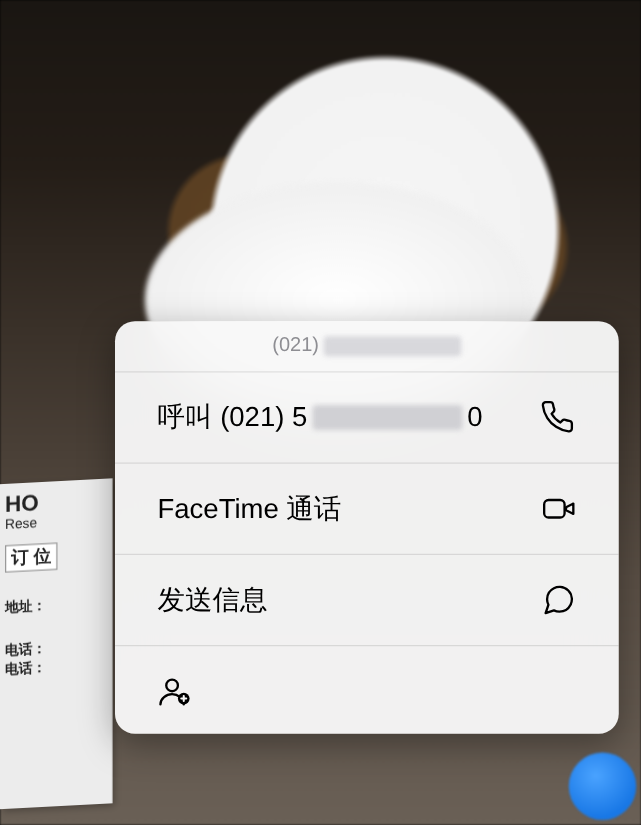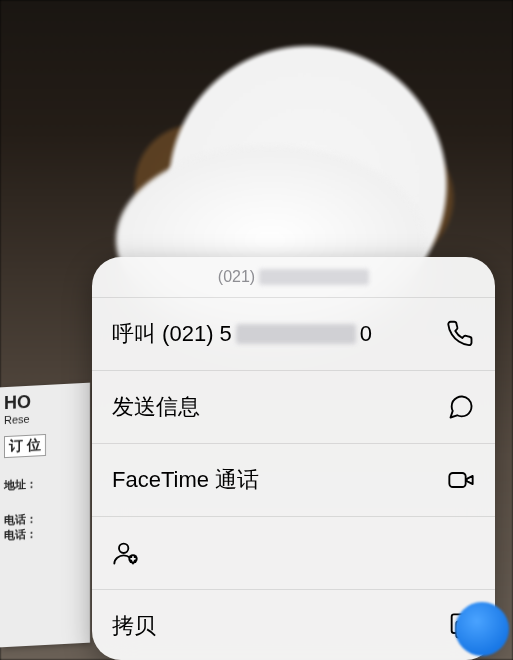--- a/index.html
+++ b/index.html
@@ -47,23 +47,23 @@
   .paper .big { font-size: 18px; font-weight: bold; }
   .paper .mid { font-size: 14px; font-weight: bold; margin-top: 10px; }
   .paper .row { margin-top: 20px; }
   .paper .cn { font-weight: bold; }
 
   .sheet {
     position: absolute;
     left: 92px;
     top: 257px;
     width: 403px;
-    height: 403px;
+    height: 330px;
     background: rgba(248,248,248,0.96);
-    border-radius: 29px;
+    border-radius: 16px;
     box-shadow: 0 8px 28px rgba(0,0,0,0.35);
     overflow: hidden;
     backdrop-filter: blur(20px);
   }
   .sheet-header {
     height: 40px;
     display: flex;
     align-items: center;
     justify-content: center;
     color: #8e8e93;
@@ -76,21 +76,21 @@
     background: #d8d8dc;
     border-radius: 3px;
     margin-left: 4px;
     filter: blur(2px);
   }
   .menu-item {
     height: 72px;
     display: flex;
     align-items: center;
     justify-content: space-between;
-    padding: 0 20px;
+    padding: 0 34px;
     border-top: 1px solid rgba(0,0,0,0.1);
     font-size: 22px;
     color: #000;
     cursor: pointer;
   }
   .menu-item .label {
     display: flex;
     align-items: center;
   }
   .menu-item .label .blur-chunk {
@@ -154,34 +154,34 @@
       <span>0</span>
     </div>
     <span class="icon">
       <svg viewBox="0 0 24 24" fill="none" stroke="#000" stroke-width="1.6" stroke-linecap="round" stroke-linejoin="round">
         <path d="M21 16.5v3a2 2 0 0 1-2.2 2 19.8 19.8 0 0 1-8.6-3.1 19.5 19.5 0 0 1-6-6A19.8 19.8 0 0 1 1.1 3.7 2 2 0 0 1 3.1 1.5h3a2 2 0 0 1 2 1.7c.13.96.37 1.9.72 2.8a2 2 0 0 1-.45 2.1L7.1 9.4a16 16 0 0 0 6 6l1.3-1.3a2 2 0 0 1 2.1-.45c.9.35 1.84.59 2.8.72a2 2 0 0 1 1.7 2.1z"></path>
       </svg>
     </span>
   </div>
 
   <div class="menu-item">
-    <span class="label">发送信息</span>
-    <span class="icon">
-      <svg viewBox="0 0 24 24" fill="none" stroke="#000" stroke-width="1.6" stroke-linecap="round" stroke-linejoin="round">
-        <path d="M21 11.5a8.38 8.38 0 0 1-.9 3.8 8.5 8.5 0 0 1-7.6 4.7 8.38 8.38 0 0 1-3.8-.9L3 21l1.9-5.7a8.38 8.38 0 0 1-.9-3.8 8.5 8.5 0 0 1 4.7-7.6 8.38 8.38 0 0 1 3.8-.9h.5a8.48 8.48 0 0 1 8 8v.5z"></path>
-      </svg>
-    </span>
-  </div>
-
-  <div class="menu-item">
     <span class="label">FaceTime 通话</span>
     <span class="icon">
       <svg viewBox="0 0 24 24" fill="none" stroke="#000" stroke-width="1.6" stroke-linecap="round" stroke-linejoin="round">
         <rect x="2" y="6" width="14" height="12" rx="3"></rect>
         <path d="M22 8.5v7L17 13v-2l5-2.5z"></path>
+      </svg>
+    </span>
+  </div>
+
+  <div class="menu-item">
+    <span class="label">发送信息</span>
+    <span class="icon">
+      <svg viewBox="0 0 24 24" fill="none" stroke="#000" stroke-width="1.6" stroke-linecap="round" stroke-linejoin="round">
+        <path d="M21 11.5a8.38 8.38 0 0 1-.9 3.8 8.5 8.5 0 0 1-7.6 4.7 8.38 8.38 0 0 1-3.8-.9L3 21l1.9-5.7a8.38 8.38 0 0 1-.9-3.8 8.5 8.5 0 0 1 4.7-7.6 8.38 8.38 0 0 1 3.8-.9h.5a8.48 8.48 0 0 1 8 8v.5z"></path>
       </svg>
     </span>
   </div>
 
   <div class="menu-item">
     <span class="icon">
       <svg viewBox="0 0 24 24" fill="none" stroke="#000" stroke-width="1.6" stroke-linecap="round" stroke-linejoin="round">
         <circle cx="10" cy="8" r="4"></circle>
         <path d="M2 21c0-4 4-7 8-7s8 3 8 7"></path>
         <circle cx="18" cy="17" r="4" fill="#000" stroke="none"></circle>

